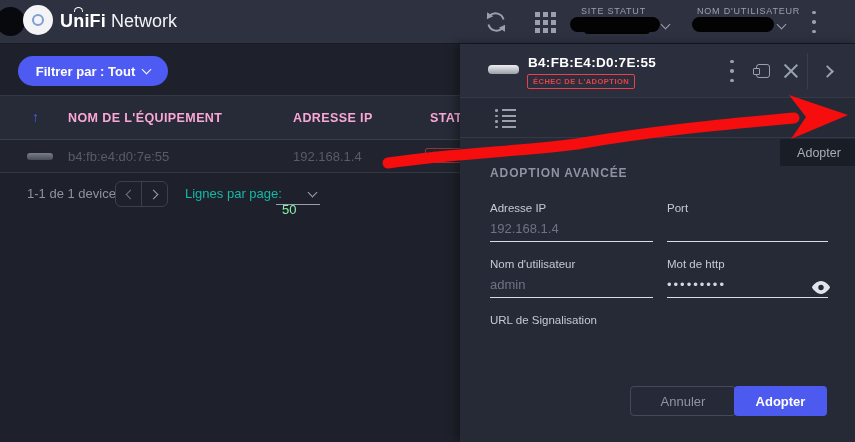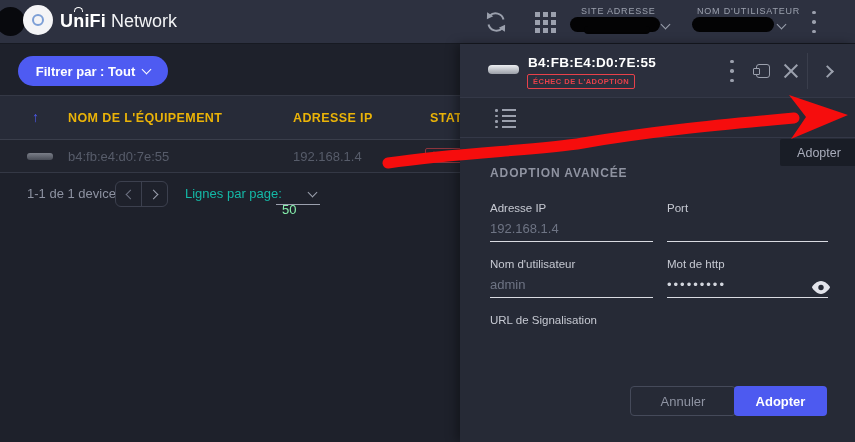--- a/index.html
+++ b/index.html
@@ -37,21 +37,21 @@
   .left{ position:absolute; left:0; top:44px; width:460px; height:398px; overflow:hidden; }
   .filter-btn{ position:absolute; left:18px; top:12px; width:150px; height:30px; border-radius:15px;
            background:#4e5bf2; color:#fff; font-size:13px; font-weight:600; border:none;
            display:flex; align-items:center; justify-content:center; gap:8px; cursor:pointer;
            font-family:"Liberation Sans",sans-serif; }
   .filter-btn .chev{ border-color:#fff; margin-top:-3px; }
 
   .thead{ position:absolute; left:0; top:51px; width:460px; height:45px; background:#272b38;
            border-top:1px solid #343845; border-bottom:1px solid #3a3e4b; }
   .sort-arrow{ position:absolute; left:32px; top:13px; color:#4e5bf2; font-size:14px; font-weight:700; }
-  .th{ position:absolute; top:15px; color:#eab308; font-size:12.5px; font-weight:700;
+  .th{ position:absolute; top:15px; color:#f9a8d4; font-size:12.5px; font-weight:700;
            letter-spacing:.4px; white-space:nowrap; }
   .trow{ position:absolute; left:0; top:96px; width:460px; height:33px; background:#21242e;
            border-bottom:1px solid #343845; cursor:pointer; }
   .row-thumb{ position:absolute; left:27px; top:13px; width:26px; height:7px; border-radius:3px;
            background:linear-gradient(180deg,#7a7e88,#494d57); }
   .td{ position:absolute; top:9px; color:#575c6a; font-size:13px; white-space:nowrap; }
   .row-badge{ position:absolute; left:425px; top:8px; border:1px solid #8e343c; color:#8e343c;
            font-size:7px; font-weight:700; letter-spacing:.4px; padding:3px 5px; border-radius:2px;
            white-space:nowrap; }
 
@@ -157,21 +157,21 @@
           <i></i>
           <i></i>
           <i></i>
           <i></i>
           <i></i>
           <i></i>
         </div>
     </div>
 
     <div class="hdr-drop" style="left:570px; width:105px; cursor:pointer;">
-      <span class="hdr-label" style="left:11px;">SITE ADRESSE</span>
+      <span class="hdr-label" style="left:11px;">SITE STATUT</span>
       <span class="blob" style="left:0; top:17px; width:90px; height:15px;"></span>
       <span class="blob" style="left:14px; top:26px; width:66px; height:8px; border-radius:4px;"></span>
       <span class="chev" style="position:absolute; left:92px; top:21px;"></span>
     </div>
 
     <div class="hdr-drop" style="left:692px; width:100px; cursor:pointer;">
       <span class="hdr-label" style="left:5px;">NOM D'UTILISATEUR</span>
       <span class="blob" style="left:0; top:17px; width:82px; height:15px;"></span>
       <span class="chev" style="position:absolute; left:86px; top:21px;"></span>
     </div>

